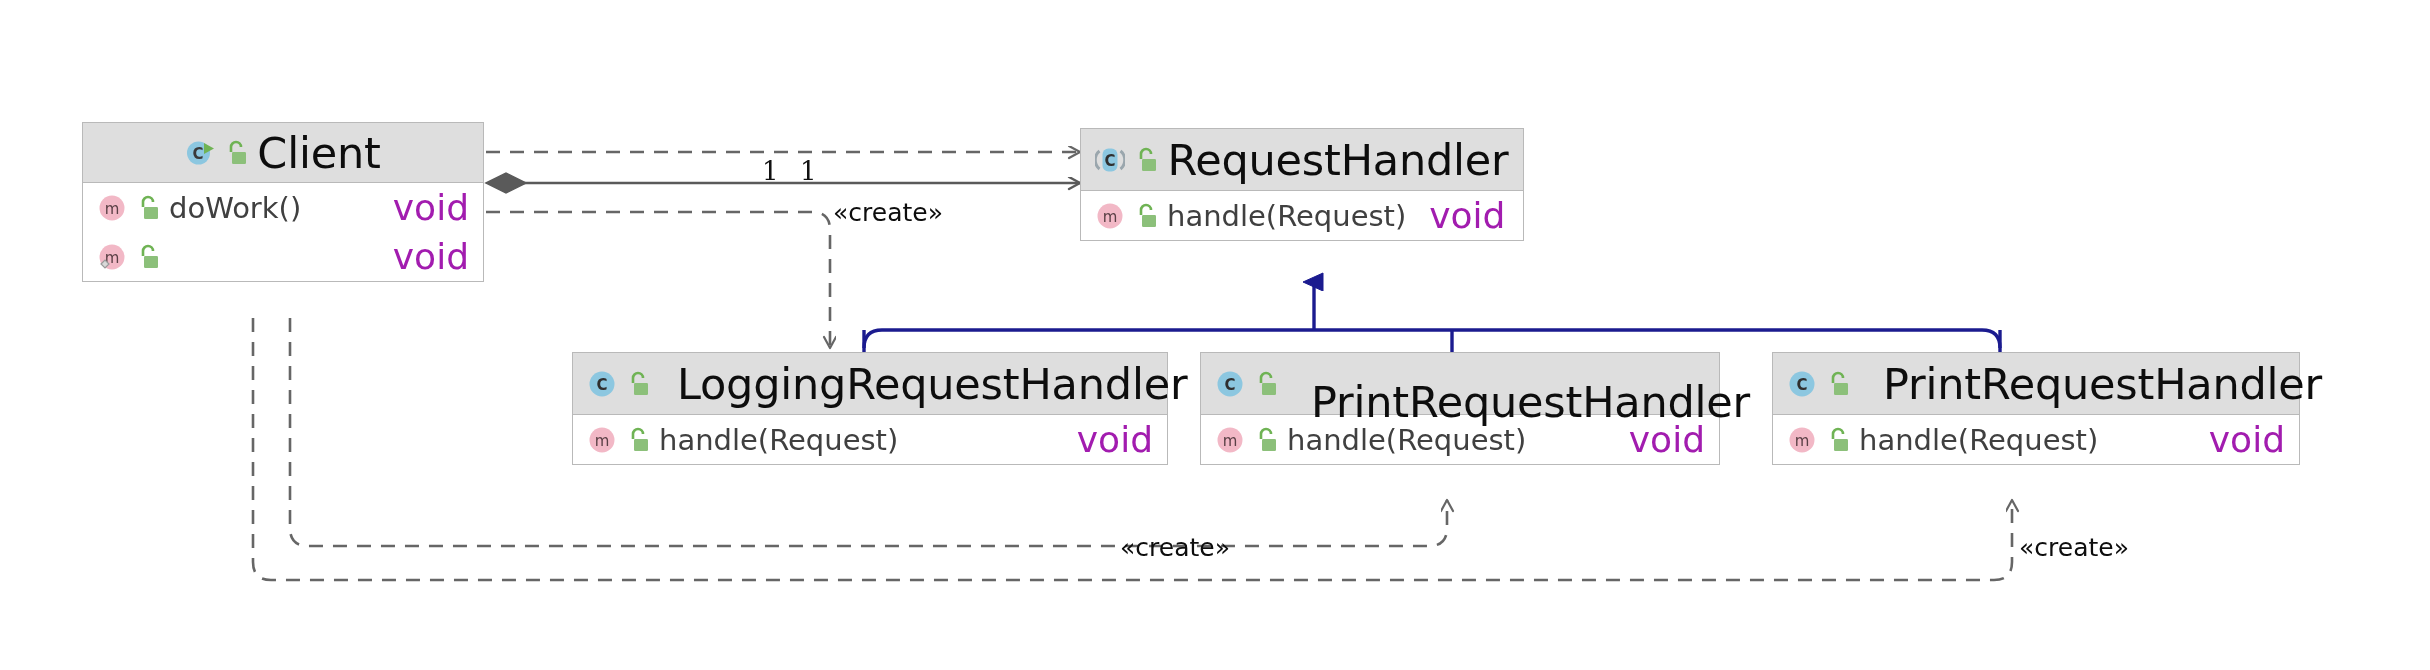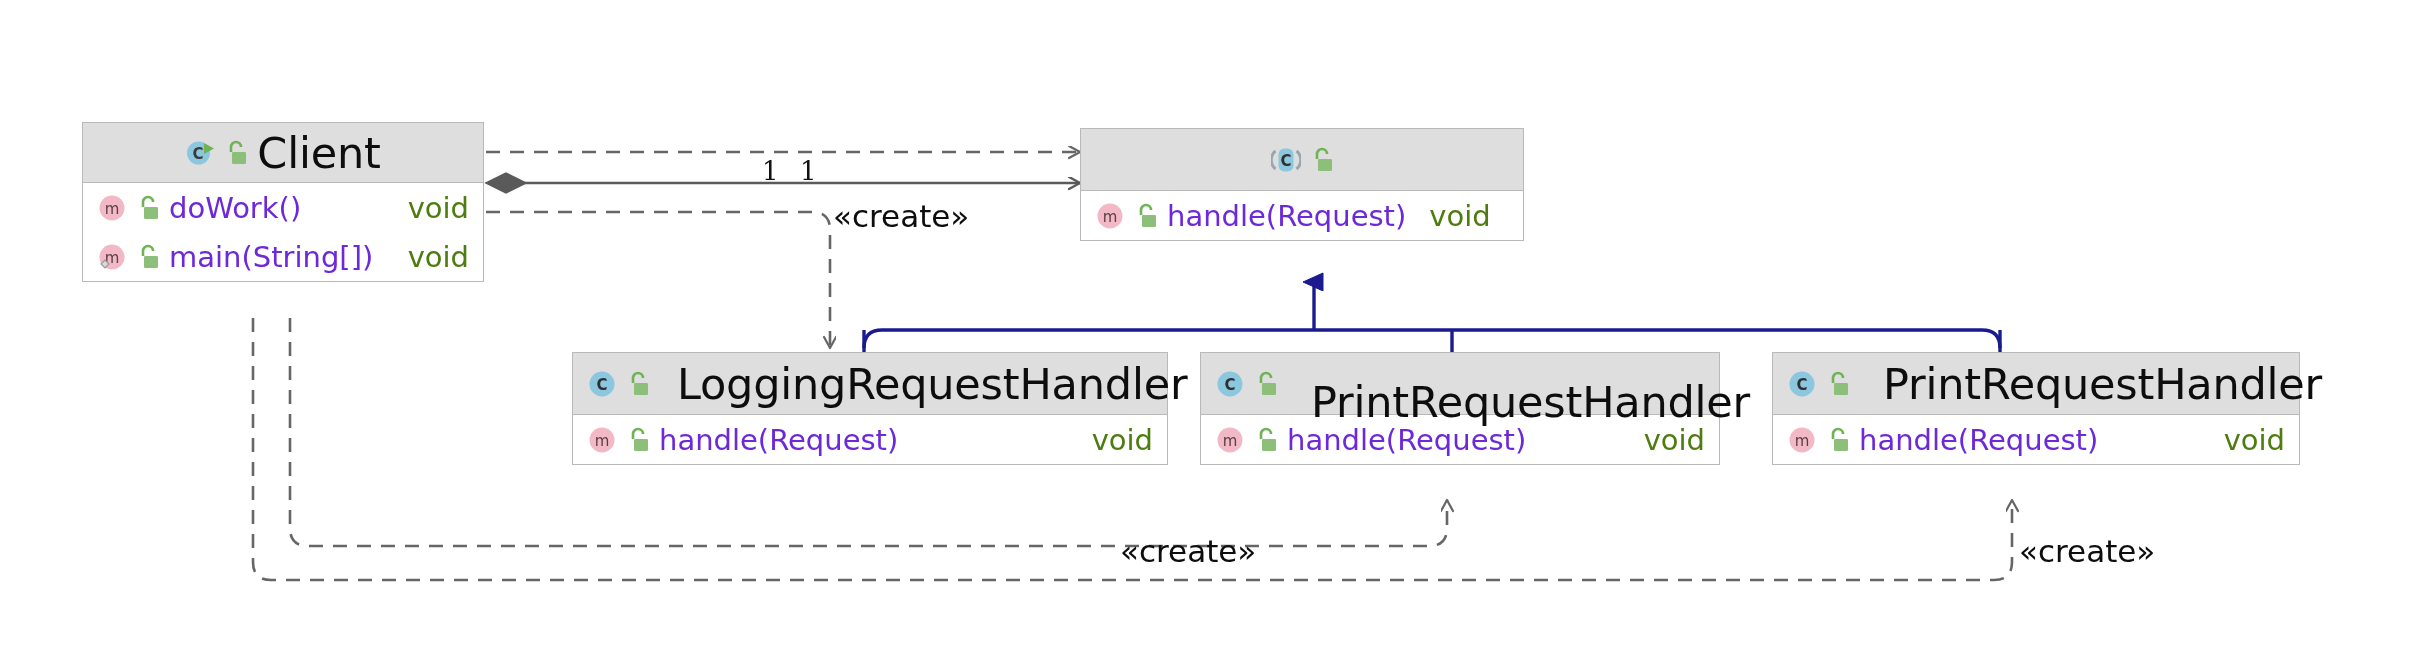--- a/index.html
+++ b/index.html
@@ -60,25 +60,25 @@
     box-sizing: border-box;
     display: flex;
     align-items: center;
     gap: 9px;
     padding: 0 14px 0 14px;
     height: 49px;
     white-space: nowrap;
   }
   .member-name {
     font-size: 29px;
-    color: #6d28d9;
+    color: #404040;
   }
   .member-type {
-    font-size: 29px;
-    color: #4d7c0f;
+    font-size: 36px;
+    color: #a21caf;
     margin-left: auto;
   }
   
   .compact .member-type { margin-left: auto; }
 
   
   .icon {
     display: inline-block;
     position: relative;
     flex: 0 0 auto;
@@ -90,21 +90,21 @@
     width: 30px; height: 30px;
   }
   .ico-lock {
     width: 24px; height: 26px;
   }
   .ico-class svg, .ico-method svg, .ico-lock svg { display: block; }
 
   
   .edge-label {
     position: absolute;
-    font-size: 31px;
+    font-size: 25px;
     color: #0d0d0d;
     white-space: nowrap;
     background: transparent;
   }
   .mult-label {
     position: absolute;
     font-size: 26px;
     color: #111111;
     font-family: "DejaVu Serif", "Liberation Serif", serif;
     white-space: nowrap;
@@ -213,21 +213,20 @@
             <text x="15" y="21" font-family="DejaVu Sans, sans-serif" font-size="15" fill="#5a4046" text-anchor="middle">m</text>
             <path d="M 4 22 L 8 18 L 12 22 L 8 26 Z" fill="#d9d9d9" stroke="#9a9a9a" stroke-width="1.2"></path>
           </svg>
         </span>
         <span class="icon ico-lock">
           <svg viewBox="0 0 24 26" width="24" height="26">
             <path d="M 7 12 L 7 7 A 5 5 0 0 1 17 7" fill="none" stroke="#6fb354" stroke-width="2.6"></path>
             <rect x="8" y="12" width="14" height="12" rx="1.2" fill="#8cc07a"></rect>
           </svg>
         </span>
-        <span class="member-name">main(String[])</span>
         <span class="member-type">void</span>
       </div>
     </div>
   </div>
 
   <div class="uml-class" style="left:1080px; top:128px; width:444px;">
     <div class="uml-header" style="height:62px;">
       <span class="icon ico-class">
         <svg viewBox="0 0 30 30" width="30" height="30">
           <path d="M 4.5 6 A 10 11 0 0 0 4.5 24" fill="none" stroke="#9aa6ad" stroke-width="3"></path>
@@ -235,20 +234,21 @@
           <rect x="7.5" y="3.5" width="15" height="23" rx="6" fill="#8cc7e0"></rect>
           <text x="15" y="21" font-family="DejaVu Sans, sans-serif" font-size="15" font-weight="bold" fill="#2f2f2f" text-anchor="middle">C</text>
         </svg>
       </span>
       <span class="icon ico-lock">
         <svg viewBox="0 0 24 26" width="24" height="26">
           <path d="M 7 12 L 7 7 A 5 5 0 0 1 17 7" fill="none" stroke="#6fb354" stroke-width="2.6"></path>
           <rect x="8" y="12" width="14" height="12" rx="1.2" fill="#8cc07a"></rect>
         </svg>
       </span>
+      <span class="uml-title">RequestHandler</span>
     </div>
     <div class="uml-members">
       <div class="uml-member">
         <span class="icon ico-method">
           <svg viewBox="0 0 30 30" width="30" height="30">
             <circle cx="15" cy="15" r="12.5" fill="#f2b8c6"></circle>
             <text x="15" y="21" font-family="DejaVu Sans, sans-serif" font-size="15" fill="#5a4046" text-anchor="middle">m</text>
           </svg>
         </span>
         <span class="icon ico-lock">

